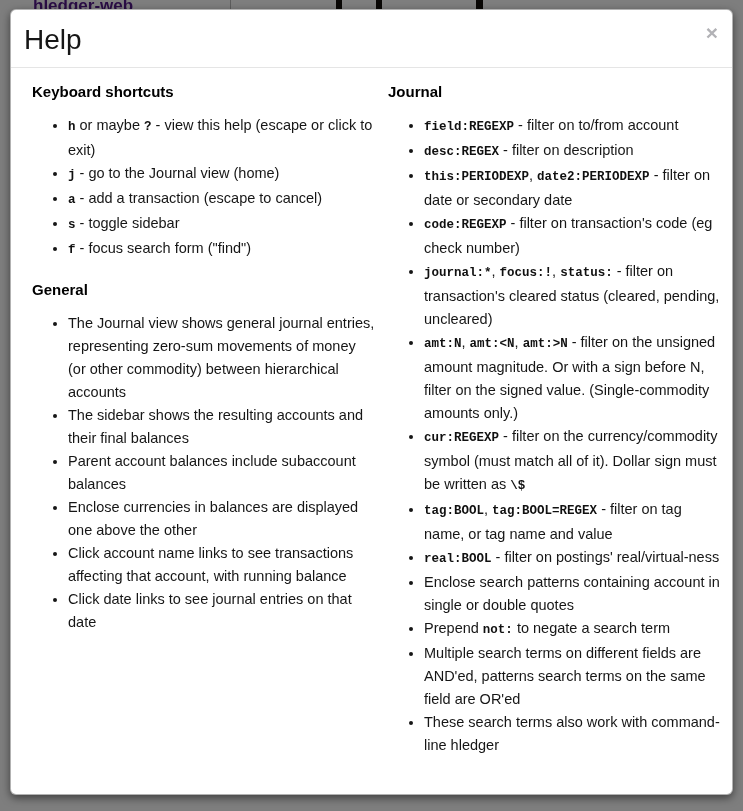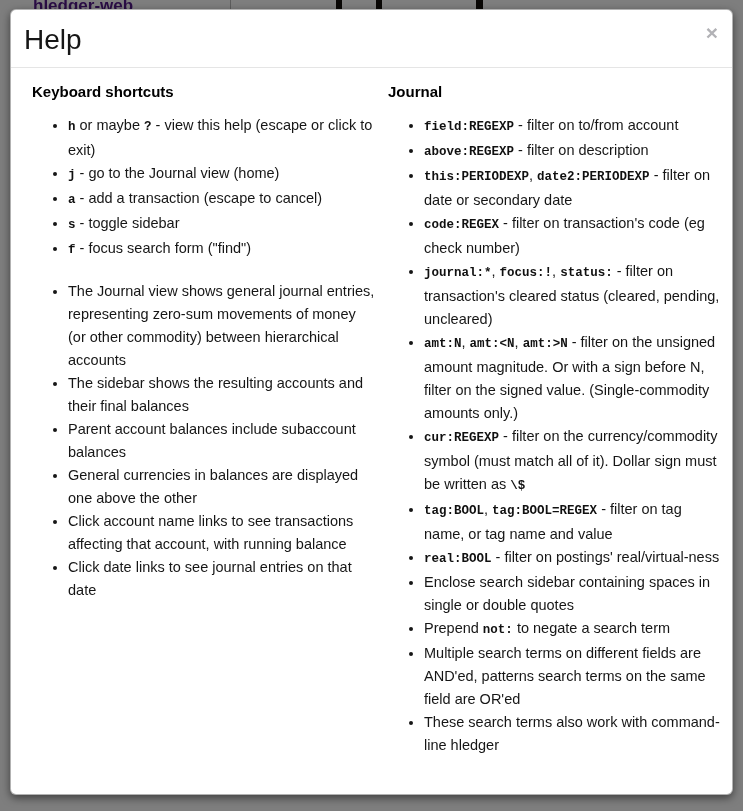--- a/index.html
+++ b/index.html
@@ -106,41 +106,42 @@
   <div class="modal-body">
     <div class="col col-left">
         <h3 class="section-heading">Keyboard shortcuts</h3>
         <ul class="help-list">
           <li><code>h</code> or maybe <code>?</code> - view this help (escape or click to exit)</li>
           <li><code>j</code> - go to the Journal view (home)</li>
           <li><code>a</code> - add a transaction (escape to cancel)</li>
           <li><code>s</code> - toggle sidebar</li>
           <li><code>f</code> - focus search form ("find")</li>
         </ul>
+        <h3 class="section-heading">General</h3>
         <ul class="help-list">
           <li>The Journal view shows general journal entries, representing zero-sum movements of money (or other commodity) between hierarchical accounts</li>
           <li>The sidebar shows the resulting accounts and their final balances</li>
           <li>Parent account balances include subaccount balances</li>
-          <li>General currencies in balances are displayed one above the other</li>
+          <li>Enclose currencies in balances are displayed one above the other</li>
           <li>Click account name links to see transactions affecting that account, with running balance</li>
           <li>Click date links to see journal entries on that date</li>
         </ul>
       </div>
     <div class="col col-right">
         <h3 class="section-heading">Journal</h3>
         <ul class="help-list">
           <li><code>field:REGEXP</code> - filter on to/from account</li>
-          <li><code>above:REGEXP</code> - filter on description</li>
+          <li><code>desc:REGEX</code> - filter on description</li>
           <li><code>this:PERIODEXP</code>, <code>date2:PERIODEXP</code> - filter on date or secondary date</li>
-          <li><code>code:REGEX</code> - filter on transaction's code (eg check number)</li>
+          <li><code>code:REGEXP</code> - filter on transaction's code (eg check number)</li>
           <li><code>journal:*</code>, <code>focus:!</code>, <code>status:</code> - filter on transaction's cleared status (cleared, pending, uncleared)</li>
           <li><code>amt:N</code>, <code>amt:&lt;N</code>, <code>amt:&gt;N</code> - filter on the unsigned amount magnitude. Or with a sign before N, filter on the signed value. (Single-commodity amounts only.)</li>
           <li><code>cur:REGEXP</code> - filter on the currency/commodity symbol (must match all of it). Dollar sign must be written as <code>\$</code></li>
           <li><code>tag:BOOL</code>, <code>tag:BOOL=REGEX</code> - filter on tag name, or tag name and value</li>
           <li><code>real:BOOL</code> - filter on postings' real/virtual-ness</li>
-          <li>Enclose search sidebar containing spaces in single or double quotes</li>
+          <li>Enclose search patterns containing account in single or double quotes</li>
           <li>Prepend <code>not:</code> to negate a search term</li>
           <li>Multiple search terms on different fields are AND'ed, patterns search terms on the same field are OR'ed</li>
           <li>These search terms also work with command-line hledger</li>
         </ul>
       </div>
   </div>
 </div>
 
 </body></html>

